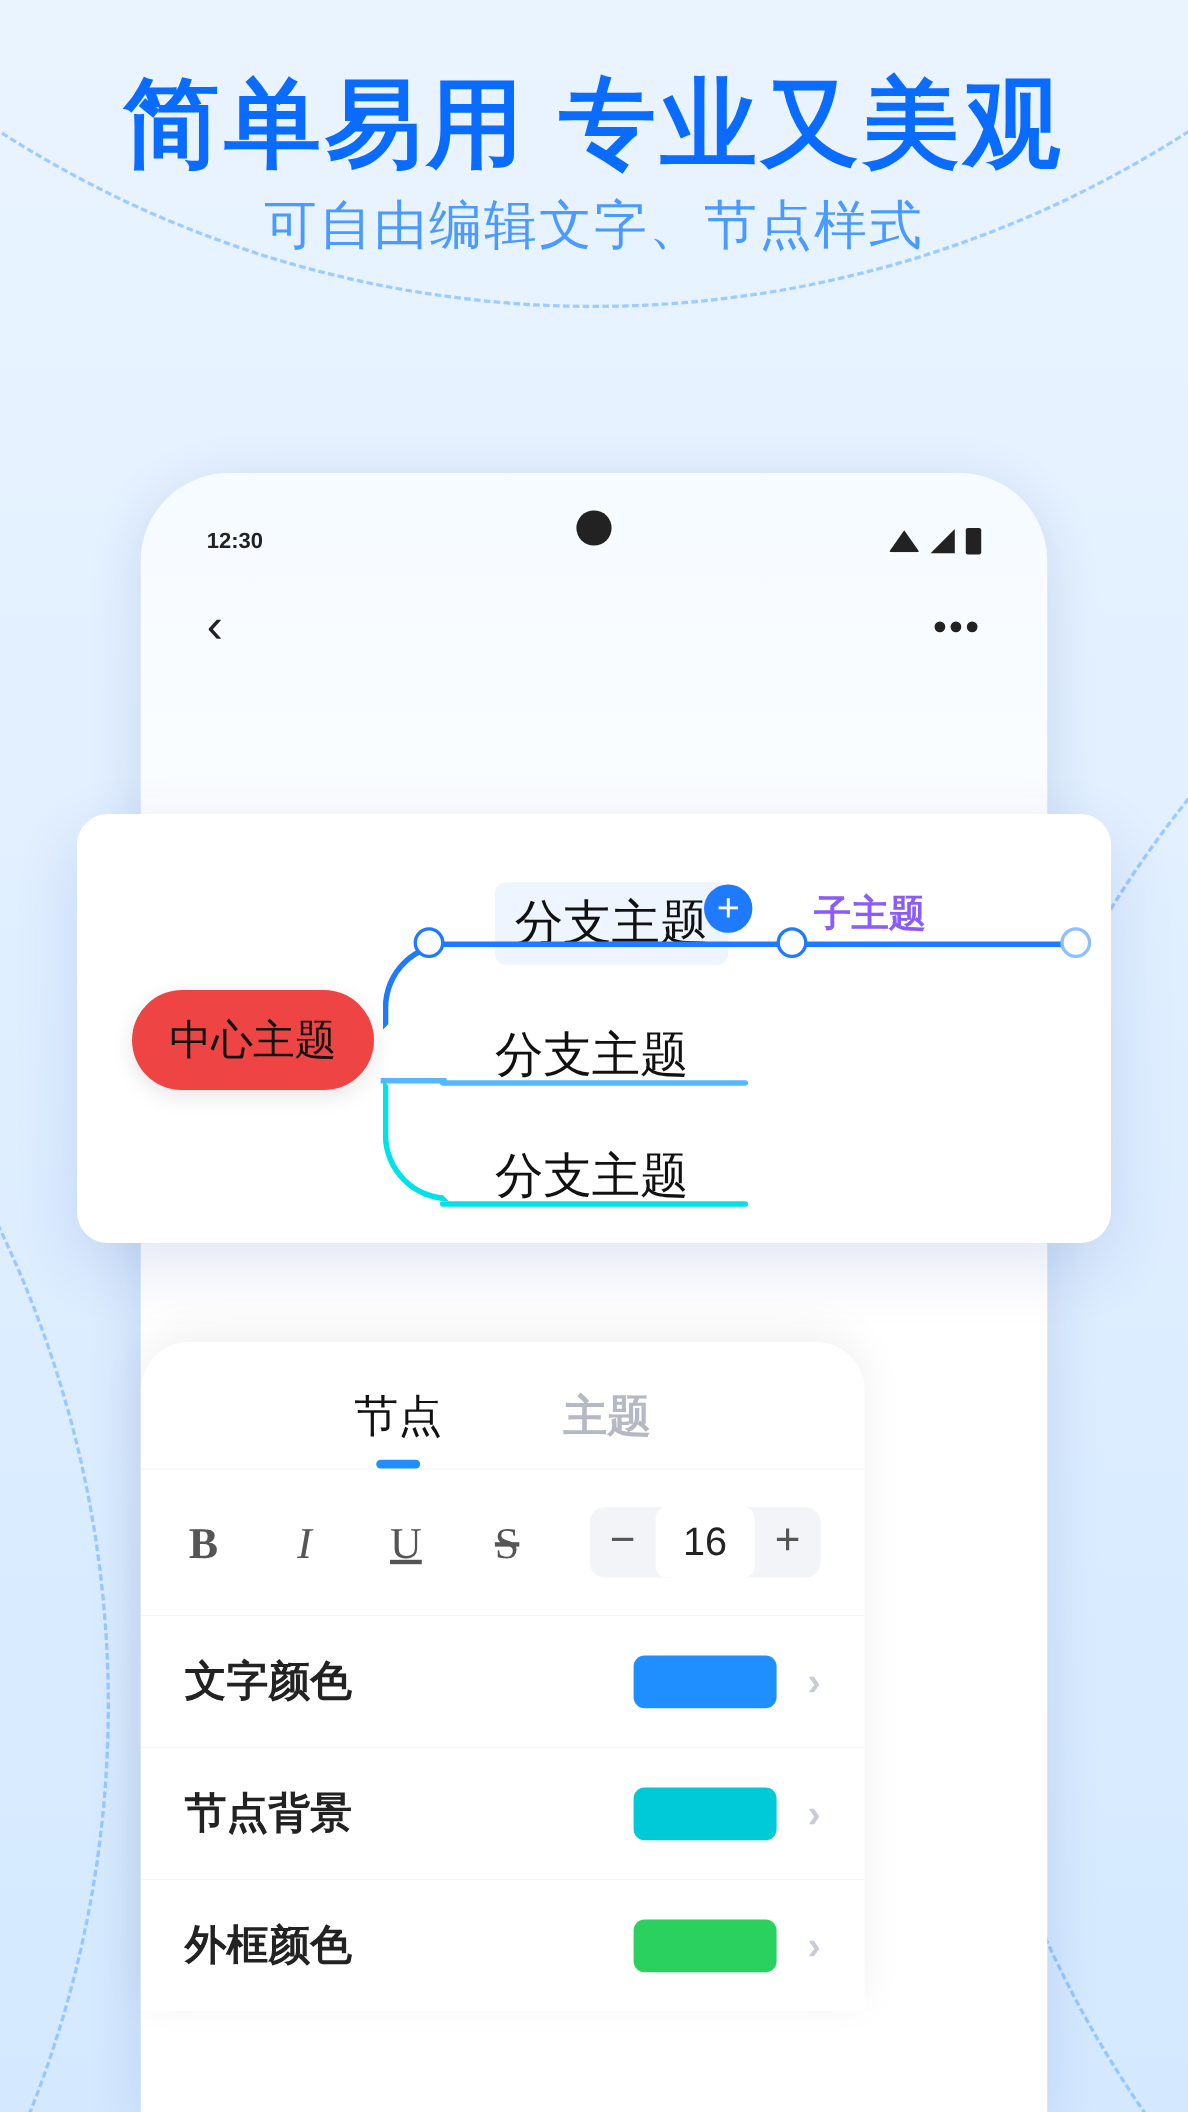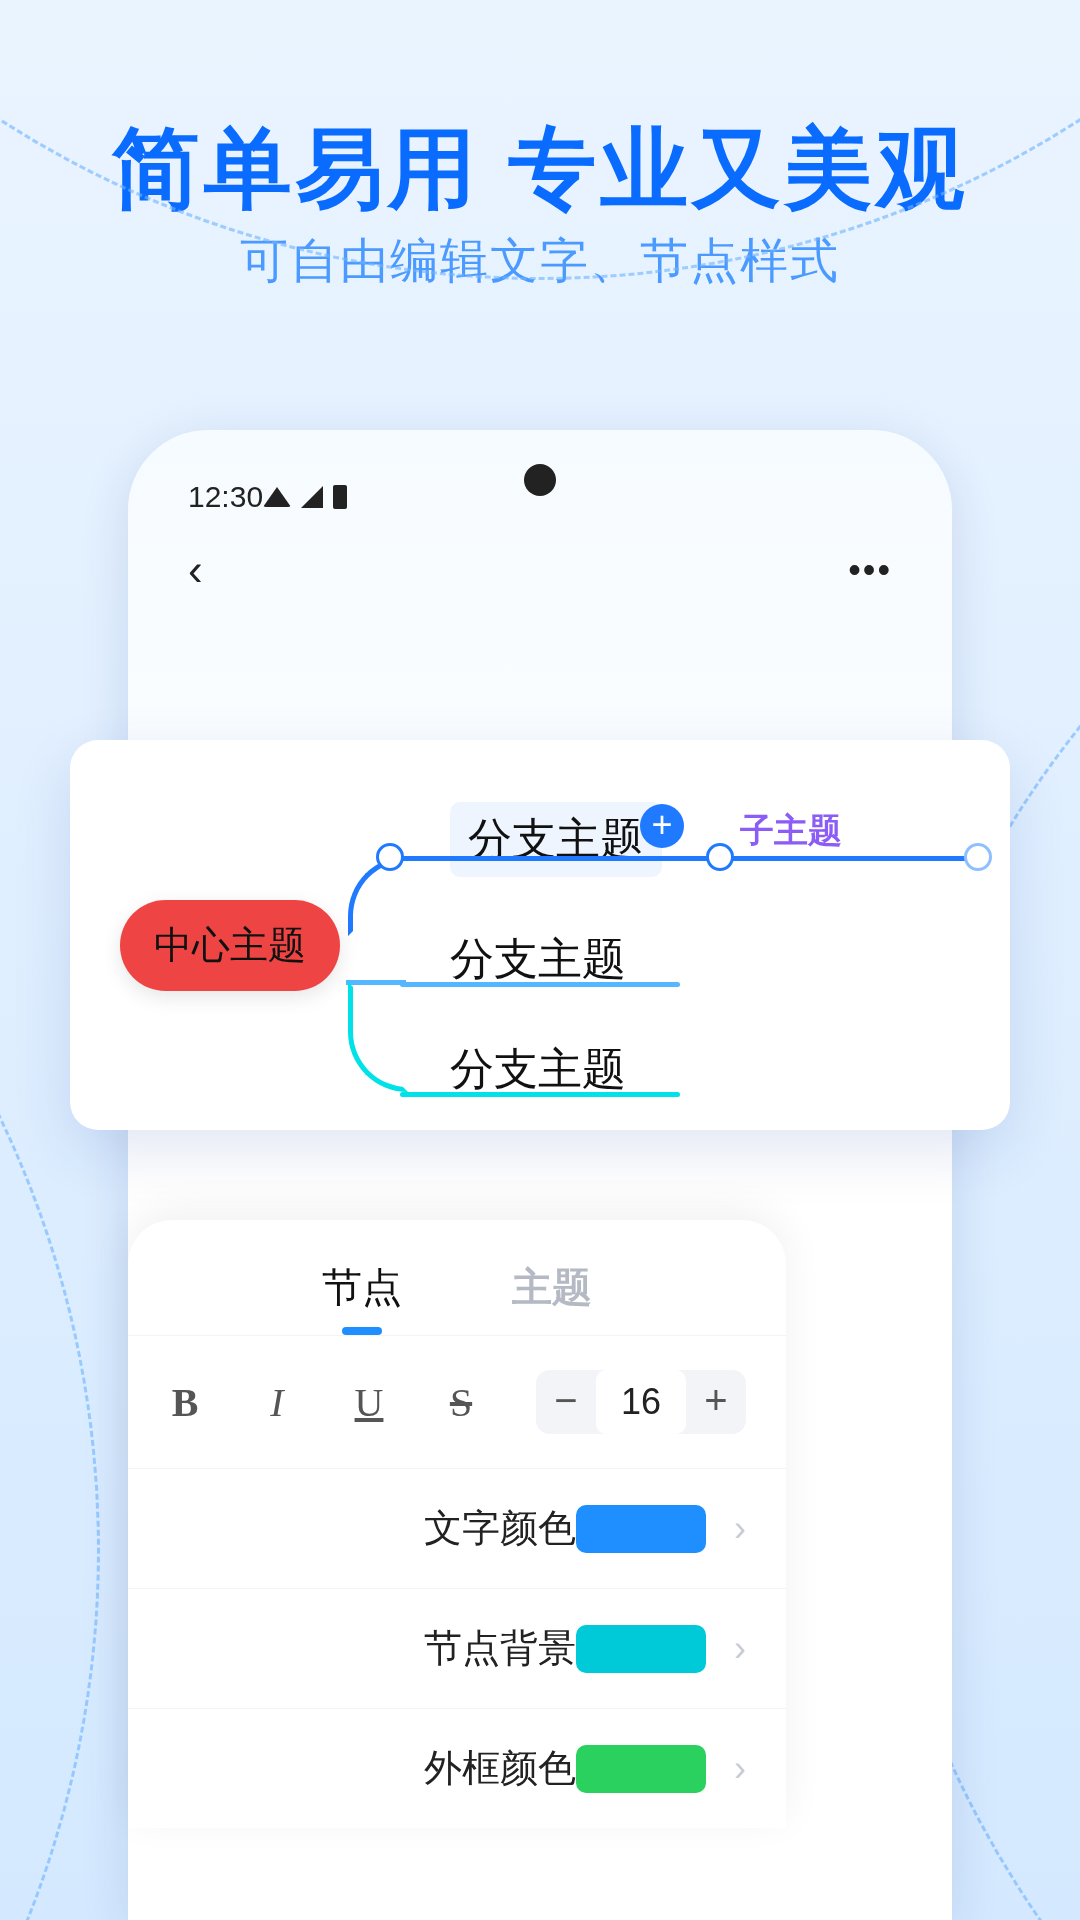--- a/index.html
+++ b/index.html
@@ -18,21 +18,21 @@
   border-radius: 50%;
   border: 3px dashed #6db3ff;
   opacity: 0.6;
 }
 .arc-top { top: -1720px; left: -460px; }
 .arc-right { top: 350px; right: -1780px; }
 .arc-left { top: 550px; left: -1900px; }
 
 .hero {
   text-align: center;
-  padding-top: 110px;
+  padding-top: 54px;
 }
 .hero-title {
   font-size: 88px;
   font-weight: 700;
   color: #0a6bff;
   letter-spacing: 4px;
 }
 .hero-sub {
   font-size: 48px;
   color: #4a9aff;
@@ -59,23 +59,25 @@
   border-radius: 50%;
   background: #222;
 }
 .status-bar {
   position: absolute;
   top: 50px;
   left: 0;
   right: 0;
   padding: 0 60px;
   display: flex;
+  justify-content: space-between;
   align-items: center;
-  font-size: 30px;
+  font-size: 20px;
   color: #222;
+  font-weight: bold;
 }
 .status-icons { display:flex; gap:10px; align-items:center; }
 .wifi-icon { width:0; height:0; border-left:14px solid transparent; border-right:14px solid transparent; border-bottom:20px solid #222; border-radius:3px; }
 .signal-icon { width:0; height:0; border-left:22px solid transparent; border-bottom:22px solid #222; }
 .batt-icon { width:14px; height:24px; background:#222; border-radius:2px; }
 
 .nav-bar {
   position: absolute;
   top: 115px;
   left:0; right:0;
@@ -183,21 +185,21 @@
 .underline { text-decoration: underline; }
 .strike { text-decoration: line-through; }
 .stepper {
   margin-left:auto;
   display:flex; align-items:center;
   background:#f2f4f8; border-radius:14px;
 }
 .step-btn { width:60px; height:64px; line-height:60px; text-align:center; font-size:40px; color:#555; }
 .step-val { width:90px; height:64px; line-height:64px; text-align:center; background:#fff; border-radius:10px; font-size:36px; }
 
-.color-row { justify-content: flex-end; }
+.color-row { justify-content: space-between; font-weight: bold; }
 .color-right { display:flex; align-items:center; gap:28px; }
 .swatch { width:130px; height:48px; border-radius:10px; }
 .chev { font-size:36px; color:#c7ccd6; }
 </style>
 </head>
 <body>
 
 <div class="bg-arc arc-top"></div>
 <div class="bg-arc arc-right"></div>
 <div class="bg-arc arc-left"></div>

